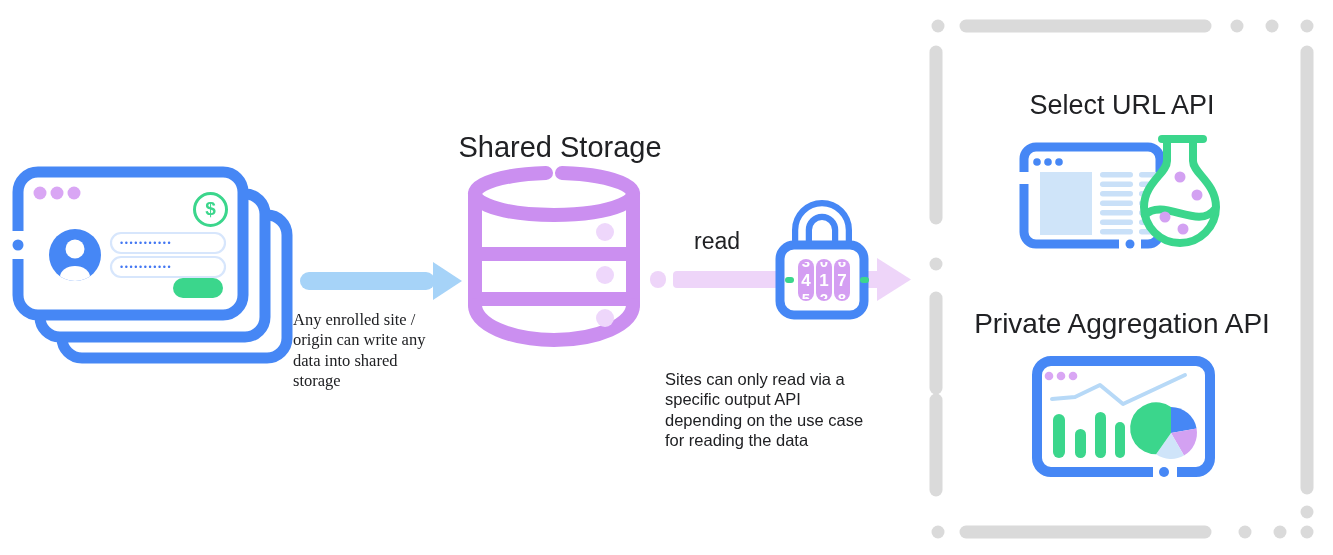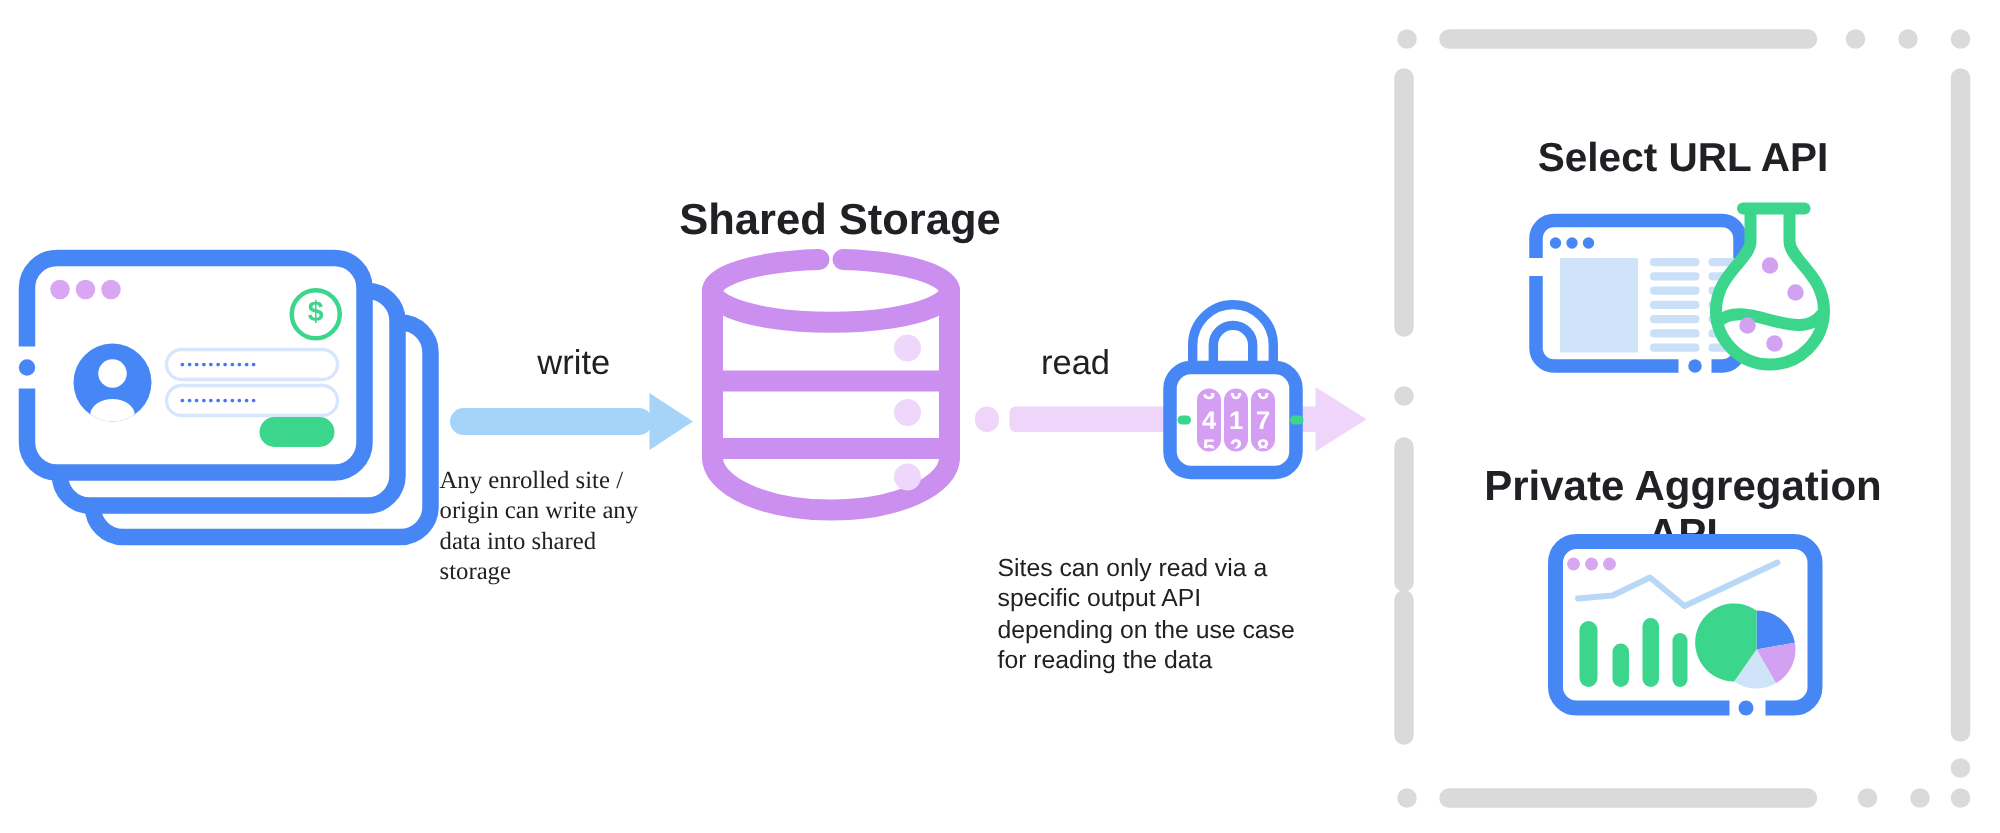--- a/index.html
+++ b/index.html
@@ -1,21 +1,21 @@
 <!DOCTYPE html>
 <html><head>
 <meta charset="utf-8">
 <style>
   html,body{margin:0;padding:0;background:#fff;}
   .canvas{position:relative;width:1333px;height:555px;background:#fff;overflow:hidden;
           font-family:"Liberation Sans",sans-serif;color:#202124;}
   .abs{position:absolute;}
   .flow-label{font-size:23px;color:#202124;text-align:center;}
   .flow-desc{font-size:16.5px;line-height:1.24;color:#202124;white-space:pre-line;}
-  .section-title{font-weight:bold;color:#202124;text-align:center;}
+  .section-title{font-weight:normal;color:#202124;text-align:center;}
   .pw-dots{font-size:9px;letter-spacing:1.6px;color:#4377f2;line-height:12px;}
   .dollar-badge{width:35px;height:35px;border:3.5px solid #3bd68c;border-radius:50%;
                 box-sizing:border-box;color:#3bd68c;font-weight:bold;font-size:19px;
                 text-align:center;line-height:27px;background:#fff;}
   .dial{width:16px;height:42px;border-radius:8px;background:#d49ef2;overflow:hidden;
         display:flex;flex-direction:column;align-items:center;justify-content:center;gap:2px;
         color:#fff;font-weight:bold;}
   .d-part{height:8px;overflow:hidden;display:flex;font-size:15px;line-height:16px;}
   .d-top{align-items:flex-end;}
   .d-bot{align-items:flex-start;}
@@ -60,21 +60,20 @@
     </g>
 
     <rect x="163" y="113" width="50" height="20" rx="10" fill="#3bd68c"></rect>
   </svg>
 
   <div class="abs pw-dots" style="left:120px;top:237px;">•••••••••••</div>
   <div class="abs pw-dots" style="left:120px;top:261px;">•••••••••••</div>
 
   <div class="abs dollar-badge" style="left:193px;top:192px;">$</div>
 
-  <div class="abs flow-label" style="left:295px;top:228px;width:175px;">write</div>
   <svg class="abs" style="left:295px;top:253px;" width="175" height="50" viewBox="0 0 175 50">
     <rect x="5" y="19" width="135" height="18" rx="9" fill="#a6d3f8"></rect>
     <polygon points="138,9 167,28 138,47" fill="#a6d3f8"></polygon>
   </svg>
   <div class="abs flow-desc" style="left:293px;top:310px;width:185px;font-family:Liberation Serif, serif;">Any enrolled site /
 origin can write any
 data into shared
 storage</div>
 
   <div class="abs section-title" style="left:440px;top:131px;width:240px;font-size:29px;">Shared Storage</div>

